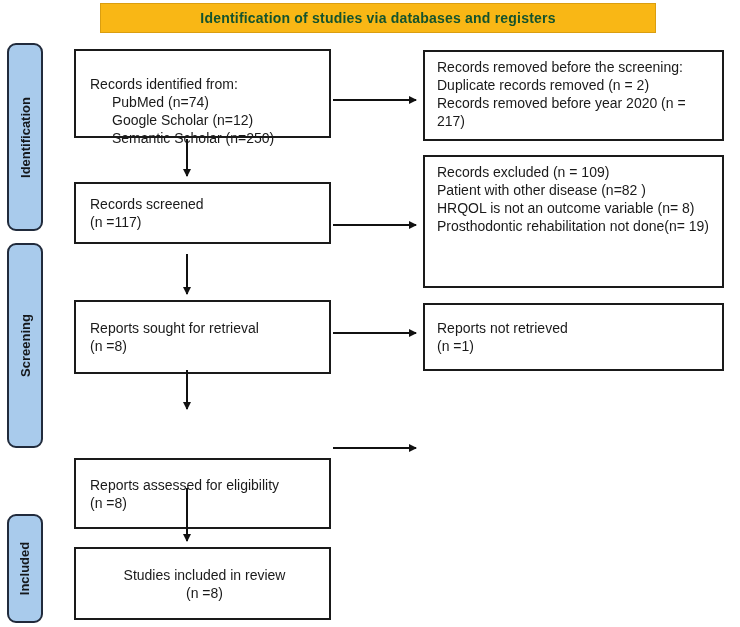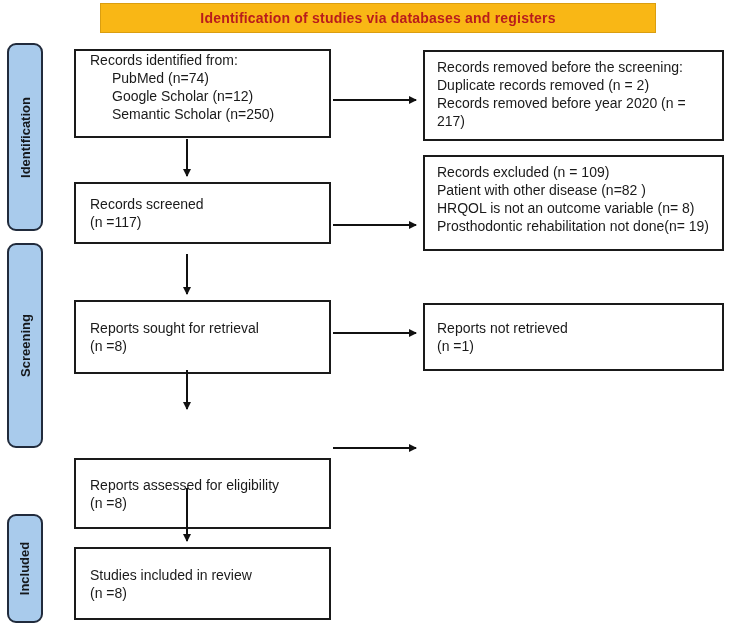--- a/index.html
+++ b/index.html
@@ -5,21 +5,21 @@
   html,body { margin:0; padding:0; background:#ffffff; }
   #stage {
     position:relative; width:740px; height:627px; background:#ffffff;
     font-family:"Liberation Sans", sans-serif; color:#1a1a1a; overflow:hidden;
   }
   
   .banner {
     position:absolute; left:100px; top:3px; width:556px; height:30px;
     background:#F9B715; border:1px solid #DA9E10; box-sizing:border-box;
     display:flex; align-items:center; justify-content:center;
-    font-size:14px; font-weight:bold; color:#b91c1c; letter-spacing:.2px;
+    font-size:14px; font-weight:bold; color:#14532d; letter-spacing:.2px;
   }
   
   .stage-label {
     position:absolute; left:7px; width:36px;
     background:#A9CBEC; border:2px solid #212B3C; border-radius:9px;
     box-sizing:border-box; display:flex; align-items:center; justify-content:center;
   }
   .stage-label span {
     transform:rotate(-90deg); white-space:nowrap;
     font-size:13px; font-weight:bold; color:#15181c;
@@ -31,29 +31,29 @@
   .box {
     position:absolute; background:#ffffff; border:2px solid #1a1a1a;
     box-sizing:border-box; font-size:14px; line-height:18px;
     display:flex; flex-direction:column; justify-content:center;
     padding:6px 10px 6px 14px;
   }
   .box.top-align { justify-content:flex-start; }
   .box .indent { margin-left:22px; }
   
   .lbox { left:74px; width:257px; }
-  #box-identified { top:49px;  height:89px;  padding-top:0; }
+  #box-identified { top:49px;  height:89px;  padding-top:24px; }
   #box-screened   { top:182px; height:62px; }
   #box-sought     { top:300px; height:74px; }
   #box-assessed   { top:415px; height:71px;margin-top:43px; }
-  #box-included   { top:547px; height:73px; }
+  #box-included   { top:547px; height:73px;text-align:center; }
   
   .rbox { left:423px; width:301px; padding-left:12px; }
   #box-removed       { top:50px;  height:91px;  }
-  #box-excluded      { top:155px; height:96px; }
+  #box-excluded      { top:155px; height:133px; }
   #box-notretrieved  { top:303px; height:68px;  }
   #box-repexcluded   { top:418px; height:62px;  padding-top:10px; }
   
   #arrows { position:absolute; left:0; top:0; width:740px; height:627px; pointer-events:none; }
   #arrows line { stroke:#111111; stroke-width:2; }
 </style>
 </head>
 <body>
 
 <div id="stage">

